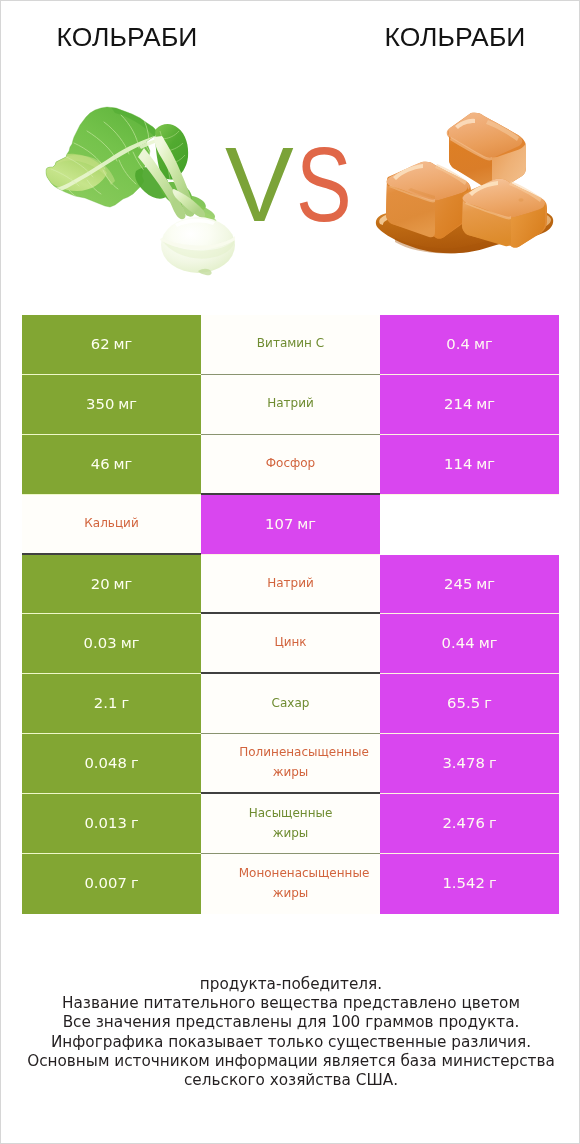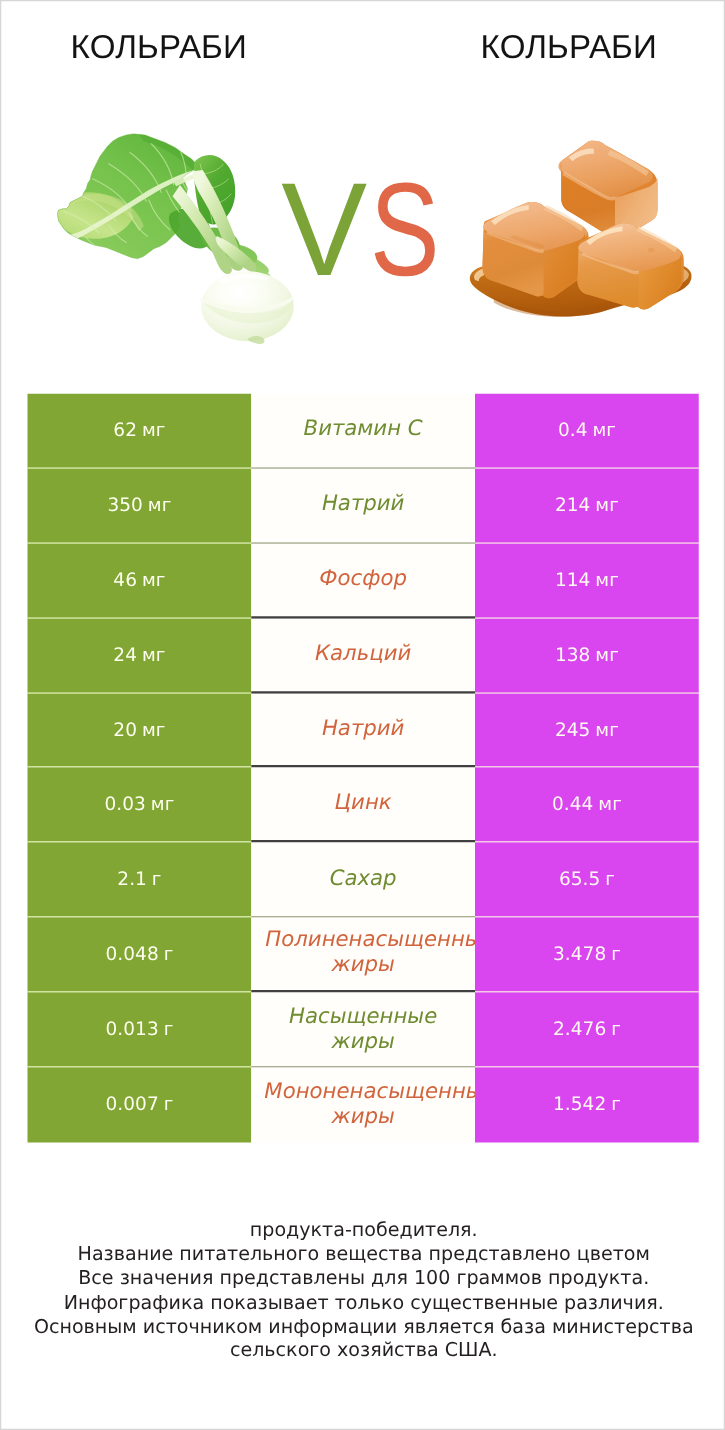--- a/index.html
+++ b/index.html
@@ -40,21 +40,21 @@
   .cell.mid{background:#fffefa;}
   .row:last-child .cell.left,.row:last-child .cell.right{border-bottom:none;}
   .cell.mid.g{color:#6f8c31;border-bottom:1px solid #8a9470;}
   .cell.mid.o{color:#d2643d;border-bottom:2px solid #404040;}
   .row:last-child .cell.mid{border-bottom:none;}
   .val{display:inline-block;text-align:right;}
   .cell{font-family:"DejaVu Sans",sans-serif;}
   .num{font-size:14.8px;letter-spacing:0.05px;}
   .unit{font-size:14.6px;letter-spacing:0.05px;margin-left:-1.2px;}
   .val{white-space:nowrap;position:relative;top:-1px;}
-  .lbl{font-size:17px;line-height:20px;white-space:nowrap;position:relative;top:-1px;font-style:italic;}
+  .lbl{font-size:12px;line-height:20px;white-space:nowrap;position:relative;top:-1px;}
   .lline{display:block;text-align:center;}
   .lline.wide{text-align:left;margin-left:-13px;margin-right:-40px;}
 
   
   .foot{position:absolute;left:0;top:974px;width:580px;text-align:center;
         font-family:"DejaVu Sans",sans-serif;
         font-size:15.27px;color:#231f20;line-height:19.2px;}
   .foot div{white-space:nowrap;}
 </style>
 </head>
@@ -353,30 +353,27 @@
         <div class="cell mid o">
           <span class="lbl">
             <span class="lline">Фосфор</span>
           </span>
         </div>
         <div class="cell right">
           <span class="val"><span class="num">114</span> <span class="unit">мг</span></span>
         </div>
       </div>
       <div class="row">
-        <div class="cell left">
-          <span class="val"><span class="num">24</span> <span class="unit">мг</span></span>
-        </div>
         <div class="cell mid o">
           <span class="lbl">
             <span class="lline">Кальций</span>
           </span>
         </div>
         <div class="cell right">
-          <span class="val"><span class="num">138</span> <span class="unit">мг</span></span>
+          <span class="val"><span class="num">107</span> <span class="unit">мг</span></span>
         </div>
       </div>
       <div class="row">
         <div class="cell left">
           <span class="val"><span class="num">20</span> <span class="unit">мг</span></span>
         </div>
         <div class="cell mid o">
           <span class="lbl">
             <span class="lline">Натрий</span>
           </span>

